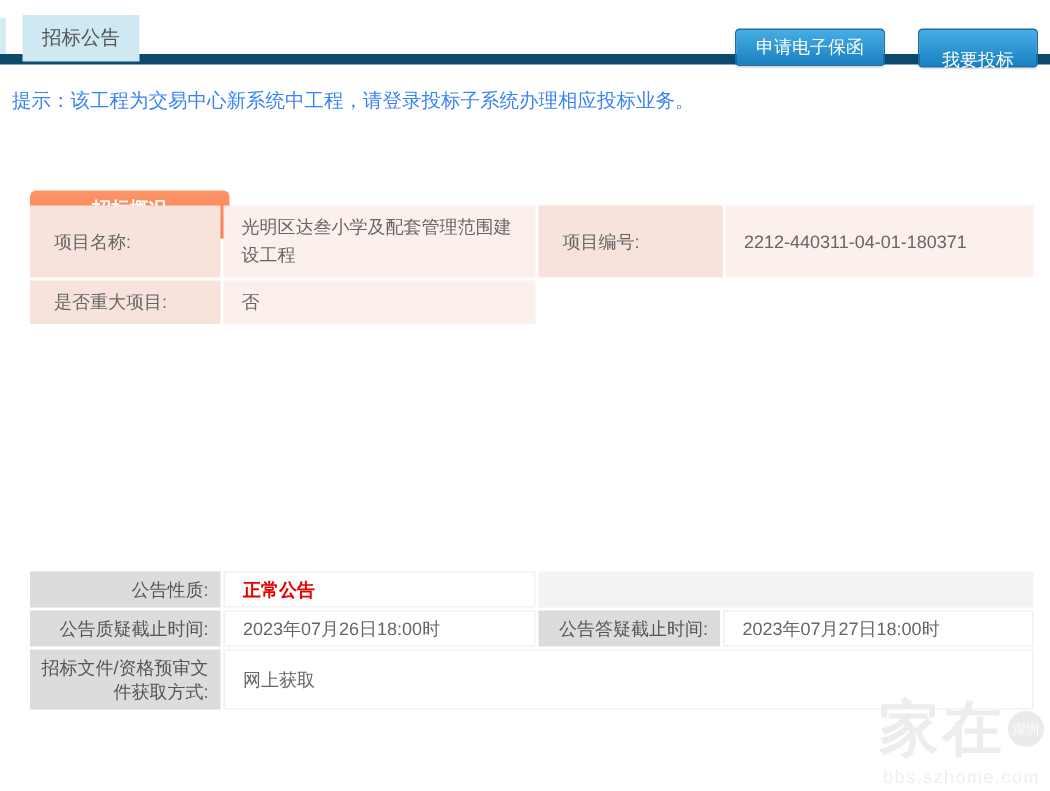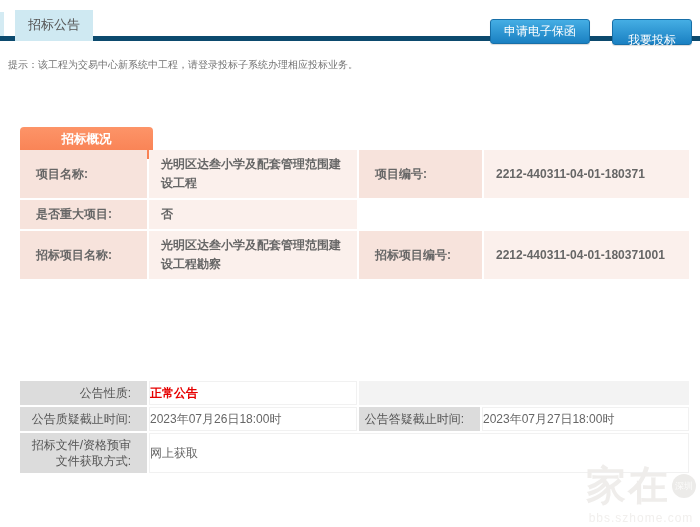--- a/index.html
+++ b/index.html
@@ -2,49 +2,49 @@
 <html><head>
 <meta charset="utf-8">
 <style>
   html,body{margin:0;padding:0;background:#fff;}
   .page{
     position:relative;width:700px;height:527px;overflow:hidden;background:#fff;
     font-family:"Liberation Sans","DejaVu Sans",sans-serif;color:#666;
   }
   
   .edge-sliver{position:absolute;left:0;top:12px;width:4px;height:24px;background:#d4ebf3;}
-  .tabbar{position:absolute;left:0;top:10px;width:700px;height:26px;border-bottom:5px solid #0c4a6e;}
+  .tabbar{position:absolute;left:0;top:10px;width:700px;height:26px;border-bottom:7px solid #0c4a6e;}
   .tab{
     display:inline-block;margin-left:15px;padding:6px 13px 7px;background:#cfe9f2;
     color:#555;font-size:13px;cursor:pointer;
   }
   .btn{
     position:absolute;top:19px;height:25px;padding:0 13px;font-size:12px;color:#fff;
     background:linear-gradient(#45aee4,#1a80c2);border:1px solid #176fa8;border-radius:3px;
     cursor:pointer;font-family:inherit;box-shadow:0 1px 1px rgba(0,0,0,.15);
   }
   .btn-guarantee{right:110px;}
   .btn-bid{right:8px;padding:12px 15px;}
-  .hint{position:absolute;left:8px;top:58px;font-size:10px;color:#737373;}
+  .hint{position:absolute;left:8px;top:58px;font-size:13px;color:#3b82f6;}
   .title{position:absolute;left:20px;top:90px;font-size:15px;color:#333;}
   .overview-tab{
     position:absolute;left:20px;top:127px;width:133px;height:32px;line-height:24px;
     text-align:center;color:#fff;font-size:12.5px;font-weight:bold;
     background:linear-gradient(#fd9468,#f87e50);border-radius:4px 4px 0 0;cursor:pointer;
   }
   table{border-collapse:separate;border-spacing:2px;table-layout:fixed;font-size:12px;}
-  .t1{position:absolute;left:18px;top:148px;width:673px;color:#666;font-weight:bold;}
+  .t1{position:absolute;left:18px;top:135px;width:673px;color:#666;}
   .t1 td{line-height:19px;vertical-align:middle;word-break:break-all;}
   .t1 td.lbl{background:#f7e3dc;padding:5px 6px 5px 16px;}
   .t1 td.val{background:#fbf0ec;padding:5px 8px 5px 12px;}
   .t1 td.blank{background:transparent;}
   .t2{position:absolute;left:18px;top:379px;width:673px;color:#555;}
   .t2 td{line-height:16px;vertical-align:middle;word-break:break-all;}
-  .t2 td.lbl{background:#dcdcdc;text-align:right;padding:4px 16px 4px 4px;}
-  .t2 td.val{background:#fff;border:1px solid #f1f1f1;padding:3px 0;color:#666;}
+  .t2 td.lbl{background:#dcdcdc;text-align:right;padding:4px 8px 4px 4px;}
+  .t2 td.val{background:#fff;border:1px solid #f1f1f1;padding:3px 12px;color:#666;}
   .t2 td.spacer{background:#f3f3f3;}
   .t2 td.val.red{color:#e60000;font-weight:bold;}
   
   .watermark{position:absolute;right:4px;bottom:2px;text-align:left;pointer-events:none;}
   .wm-main{font-size:40px;font-weight:bold;color:#efedeb;letter-spacing:2px;vertical-align:middle;}
   .wm-badge{
     display:inline-block;width:24px;height:24px;border-radius:50%;background:#ecebe9;
     color:#fbfbfa;font-size:9px;line-height:24px;text-align:center;vertical-align:middle;margin-left:2px;
   }
   .wm-url{font-size:12px;color:#f1efed;letter-spacing:1px;margin-top:-2px;text-align:center;}
@@ -81,26 +81,20 @@
       <td class="val">光明区达叁小学及配套管理范围建设工程</td>
       <td class="lbl">项目编号:</td>
       <td class="val">2212-440311-04-01-180371</td>
     </tr>
     <tr>
       <td class="lbl">是否重大项目:</td>
       <td class="val">否</td>
       <td class="blank"></td>
       <td class="blank"></td>
     </tr>
-    <tr>
-      <td class="lbl">招标项目名称:</td>
-      <td class="val">光明区达叁小学及配套管理范围建设工程勘察</td>
-      <td class="lbl">招标项目编号:</td>
-      <td class="val">2212-440311-04-01-180371001</td>
-    </tr>
   </tbody>
     </table>
 
   <table class="t2">
     <colgroup>
         <col style="width:127px">
         <col style="width:208px">
         <col style="width:121px">
         <col style="width:207px">
       </colgroup>

